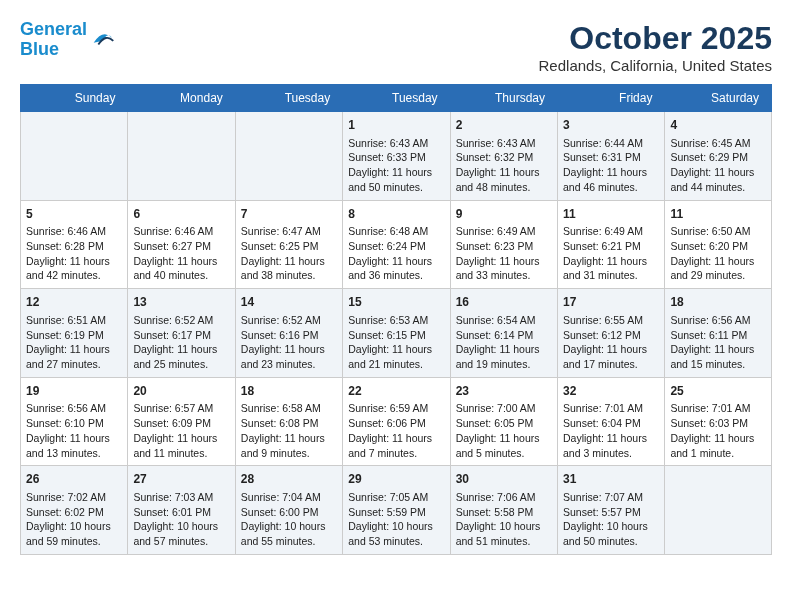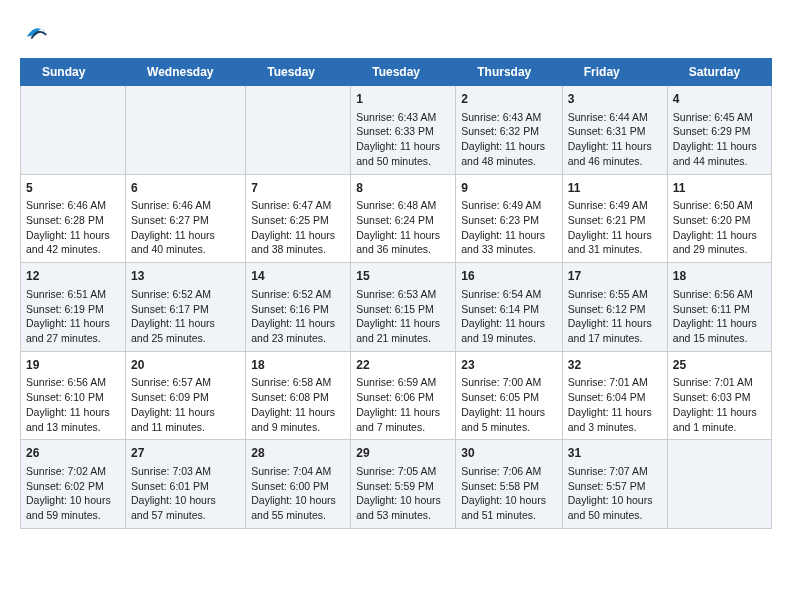--- a/index.html
+++ b/index.html
@@ -51,24 +51,24 @@
     table {
       width: 100%;
       border-collapse: collapse;
       font-size: 11px;
     }
     thead tr {
       background-color: #2a6db5;
       color: white;
     }
     thead th {
-      padding: 6px 21px;
-      text-align: left;
+      padding: 6px 12px;
+      text-align: right;
       font-size: 12px;
-      font-weight: bold;
+      font-weight: normal;
       border: 1px solid #2a6db5;
     }
     tbody tr {
       background: #fff;
     }
     tbody tr:nth-child(odd) {
       background: #f0f4f8;
     }
     tbody td {
       padding: 5px 5px;
@@ -89,35 +89,43 @@
       color: #222;
     }
   </style>
 </head>
 <body>
 
 <div class="header">
   <div class="logo">
     <div>
       <div style="display:flex;align-items:center;">
+        <div class="logo-text">
+          <span>General</span><br>
+          <span style="color:#1a8ccd;">Blue</span>
+        </div>
         <svg class="logo-icon" viewBox="0 0 30 30" xmlns="http://www.w3.org/2000/svg">
           <path d="M5 20 Q15 5 25 15 Q20 8 15 18 Z" fill="#1a8ccd"></path>
           <path d="M10 22 Q18 10 26 18" stroke="#1a3a5c" fill="none" stroke-width="2"></path>
         </svg>
       </div>
     </div>
   </div>
+  <div class="title-section">
+    <div class="main-title">October 2025</div>
+    <div class="subtitle">Redlands, California, United States</div>
+  </div>
 </div>
 
 <table>
   <thead>
     <tr>
 
     <th>Sunday</th>
-        <th>Wednesday</th>
+        <th>Monday</th>
         <th>Tuesday</th>
         <th>Tuesday</th>
         <th>Thursday</th>
         <th>Friday</th>
         <th>Saturday</th>
       </tr>
   </thead>
   <tbody id="calendar-body">
   <tr>
         <td></td>

